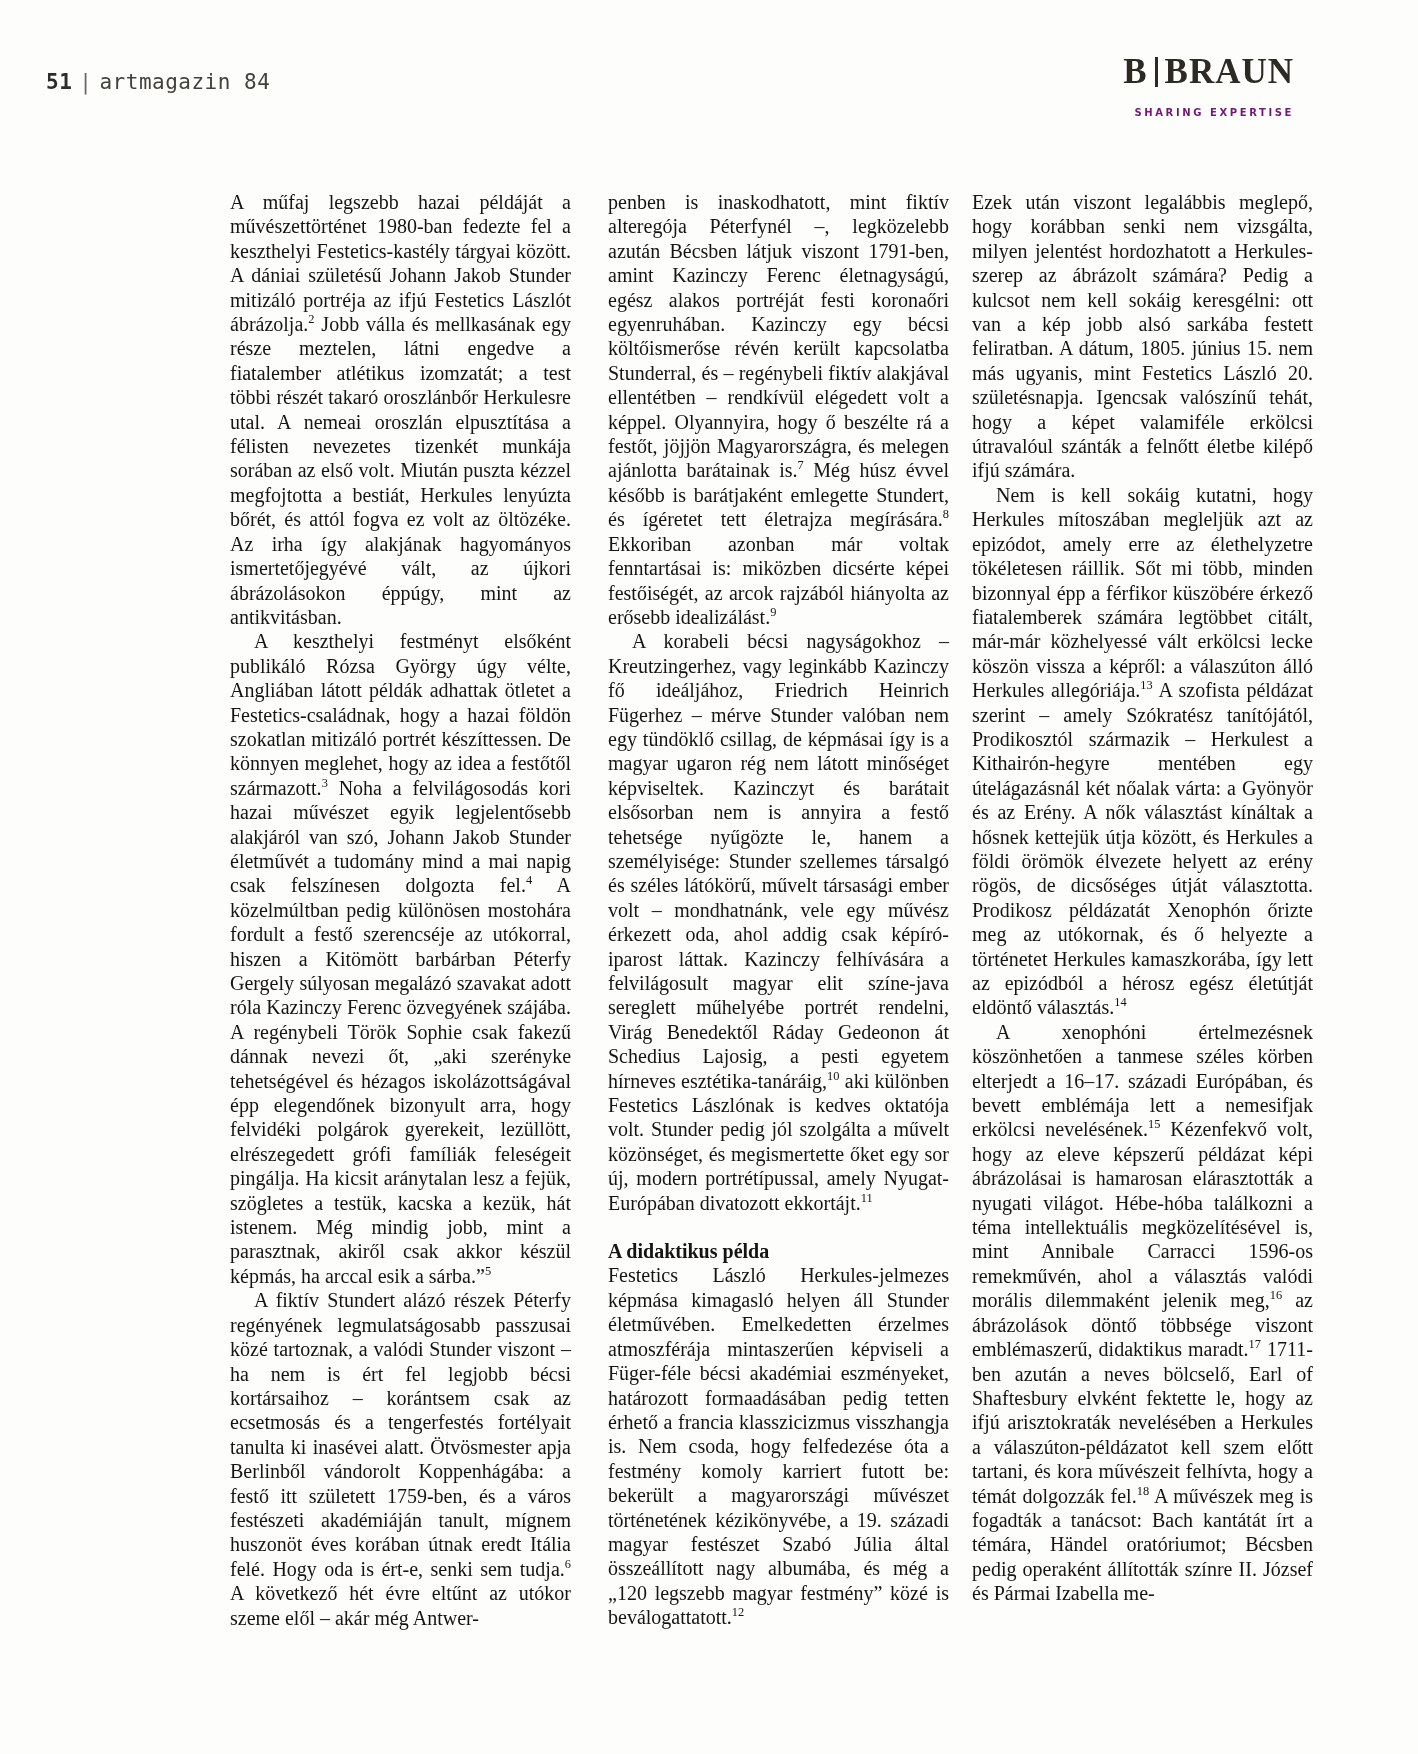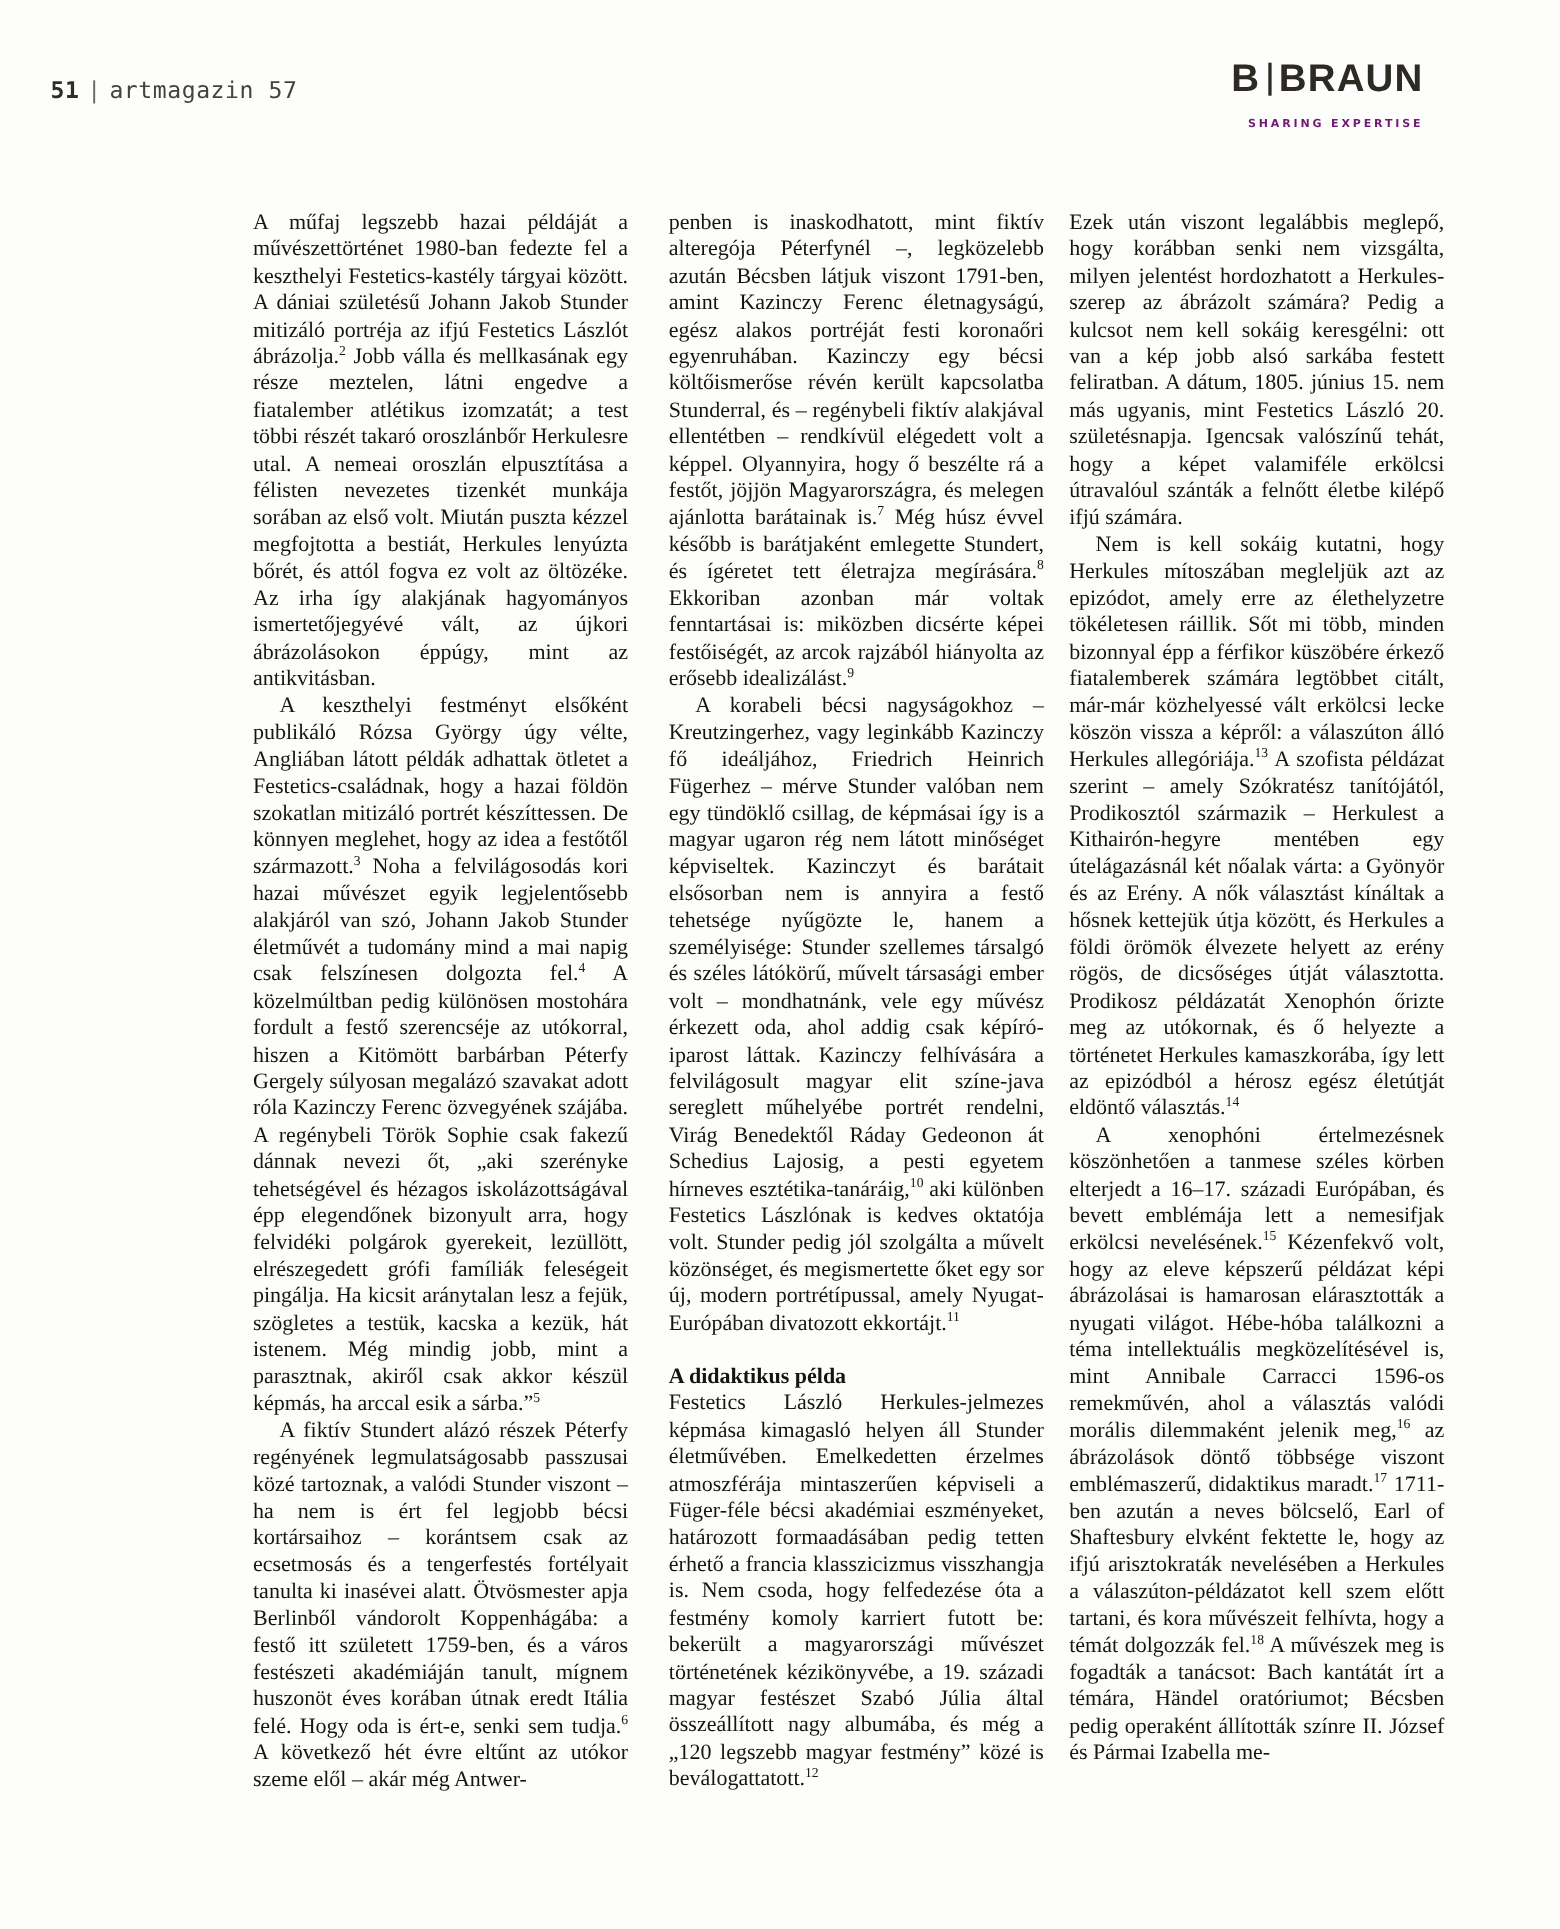--- a/index.html
+++ b/index.html
@@ -21,21 +21,21 @@
     letter-spacing:0.5px;
     white-space:nowrap;
   }
   .folio .num{font-weight:700;color:#2e2c28;}
   .folio .sep{color:#6b6962;padding:0 7px;font-weight:400;}
   .logo{
     position:absolute;right:124px;top:54px;
     text-align:right;color:#2d2a24;
   }
   .logo-main{
-    font-family:Liberation Sans, sans-serif;
+    font-family:Liberation Serif, serif;
     font-weight:700;font-size:35px;line-height:36px;
     letter-spacing:1px;white-space:nowrap;
   }
   .logo-bar{
     display:inline-block;width:3px;height:30px;
     background:#2d2a24;margin:0 7px;vertical-align:-4px;
   }
   .logo-tagline{
     font-family:"DejaVu Sans", sans-serif;
     font-weight:700;font-size:10px;letter-spacing:2.6px;
@@ -60,21 +60,21 @@
   .heading{
     font-weight:700;margin-top:24px;
   }
 </style>
 </head>
 <body>
 
 <div class="page">
 
   <div class="folio">
-    <span class="num">51</span><span class="sep">|</span><span>artmagazin 57</span>
+    <span class="num">51</span><span class="sep">|</span><span>artmagazin 84</span>
   </div>
 
   <div class="logo">
     <div class="logo-main">
       <span>B</span><span class="logo-bar"></span><span>BRAUN</span>
     </div>
     <div class="logo-tagline">SHARING EXPERTISE</div>
   </div>
 
   <div class="column col-1">

